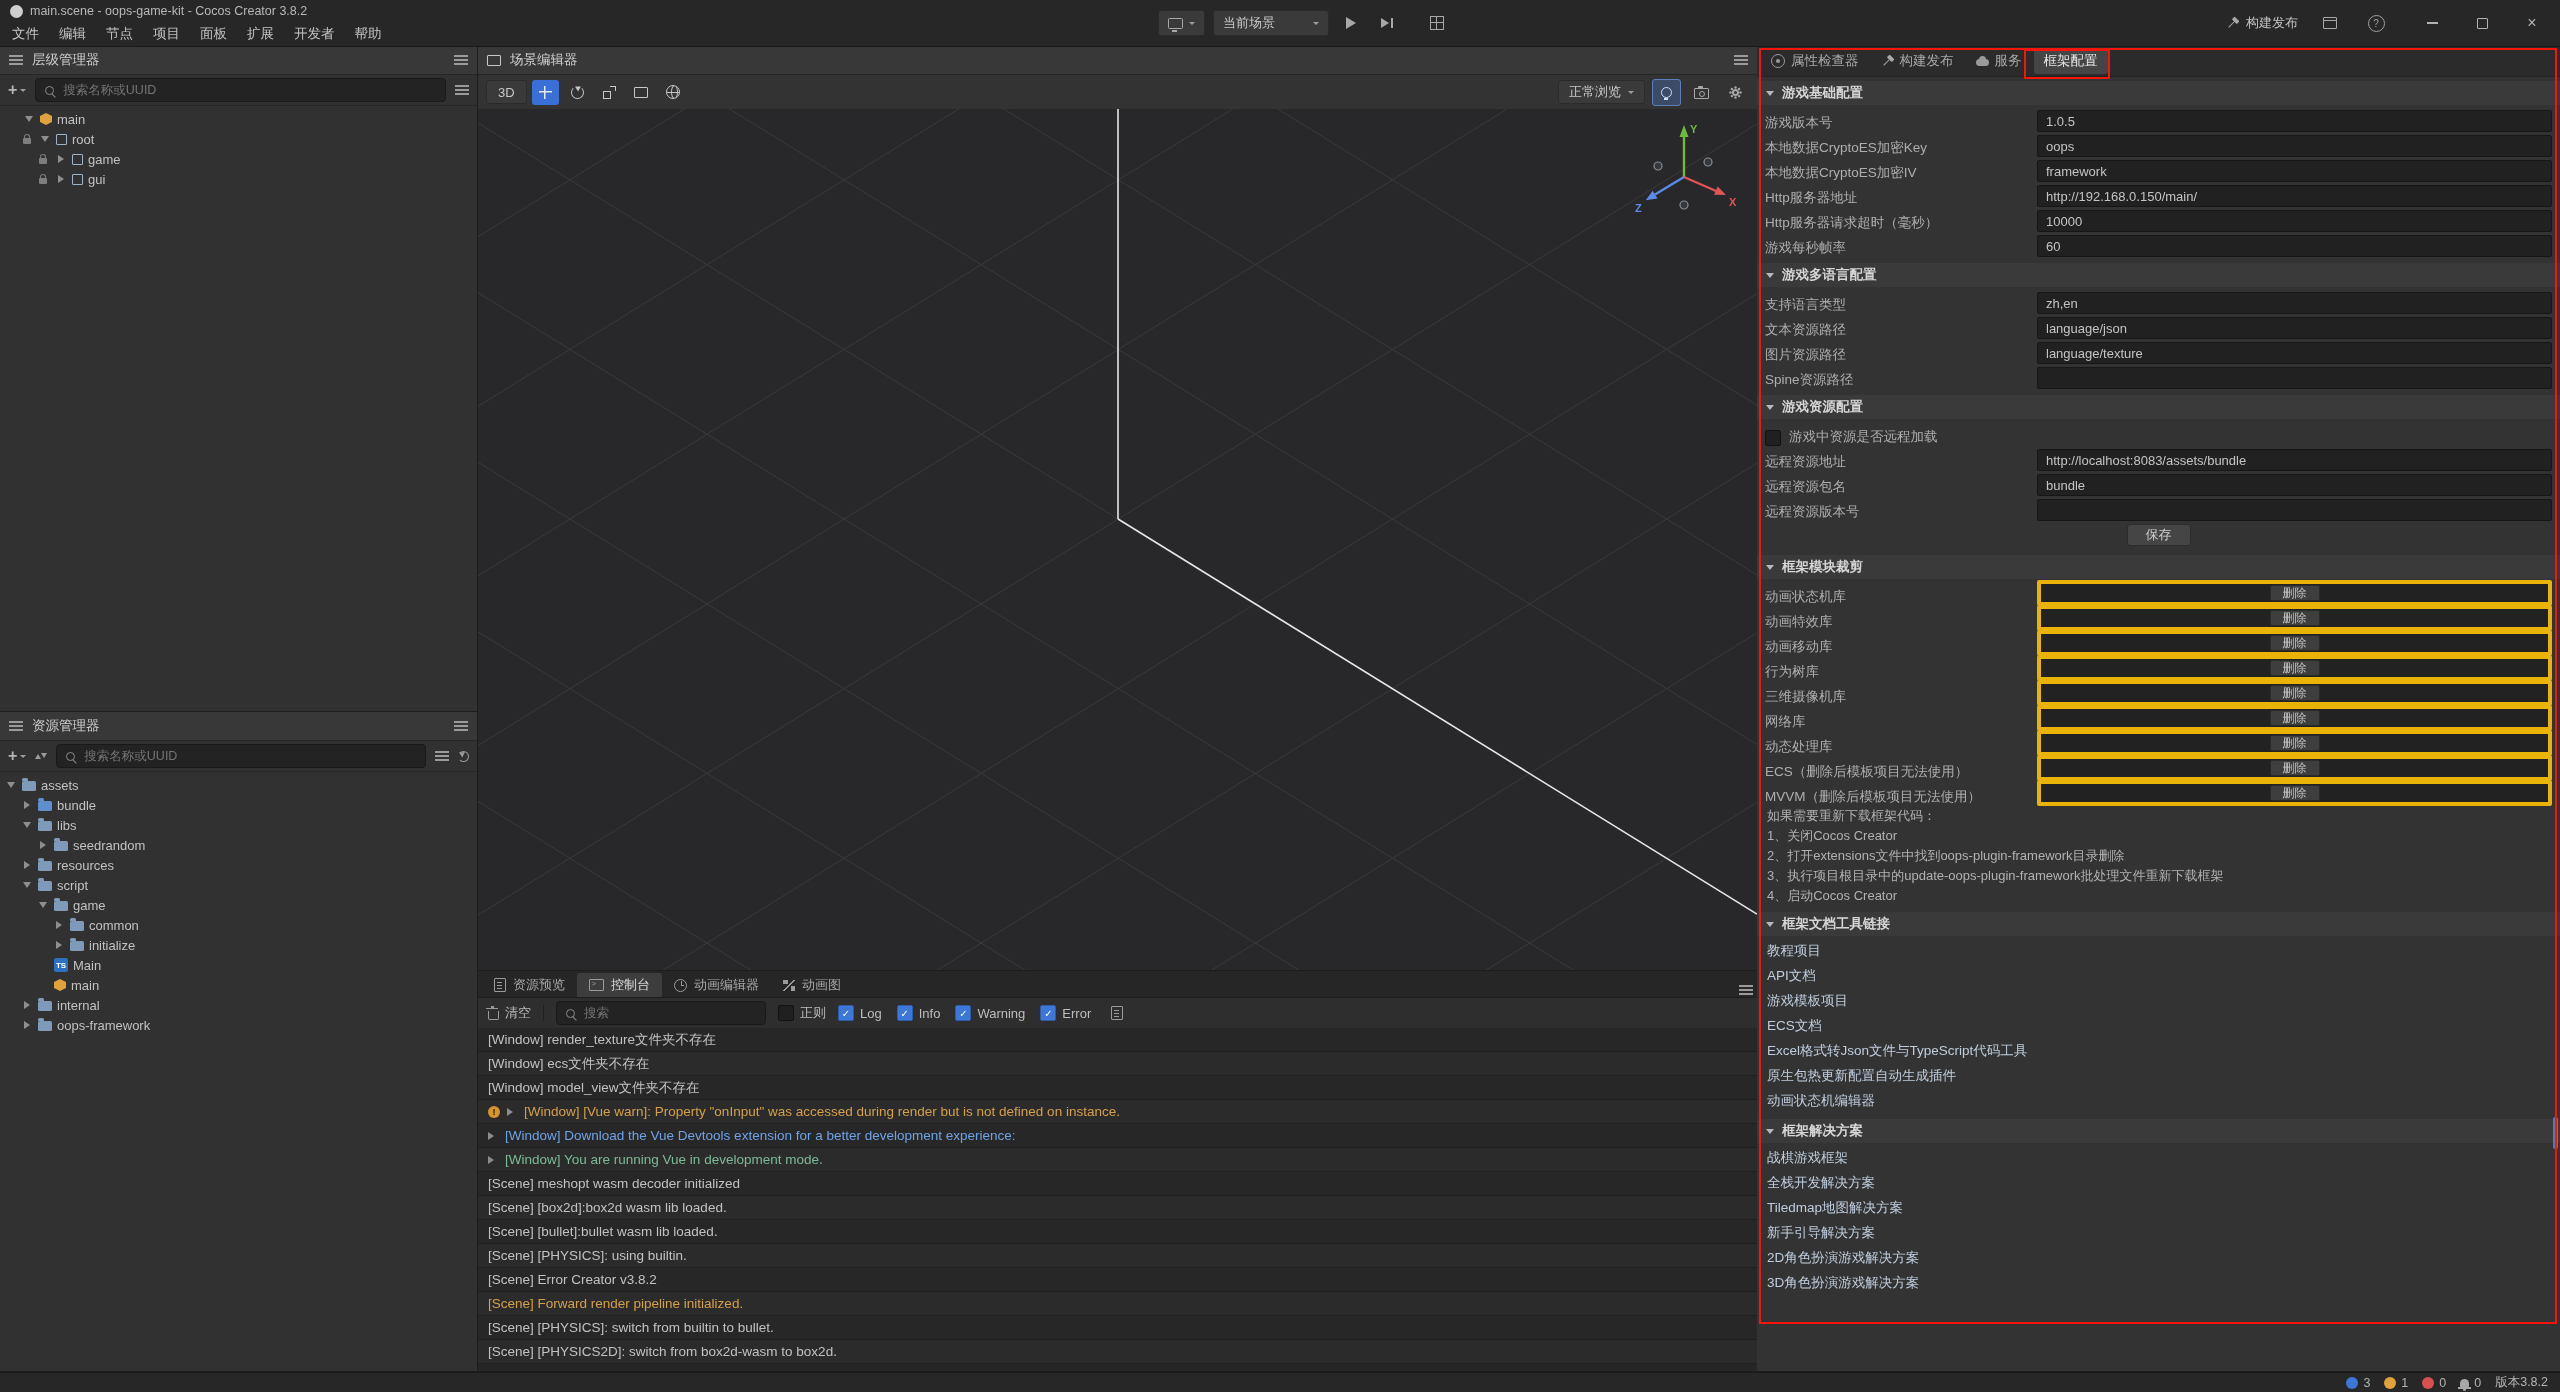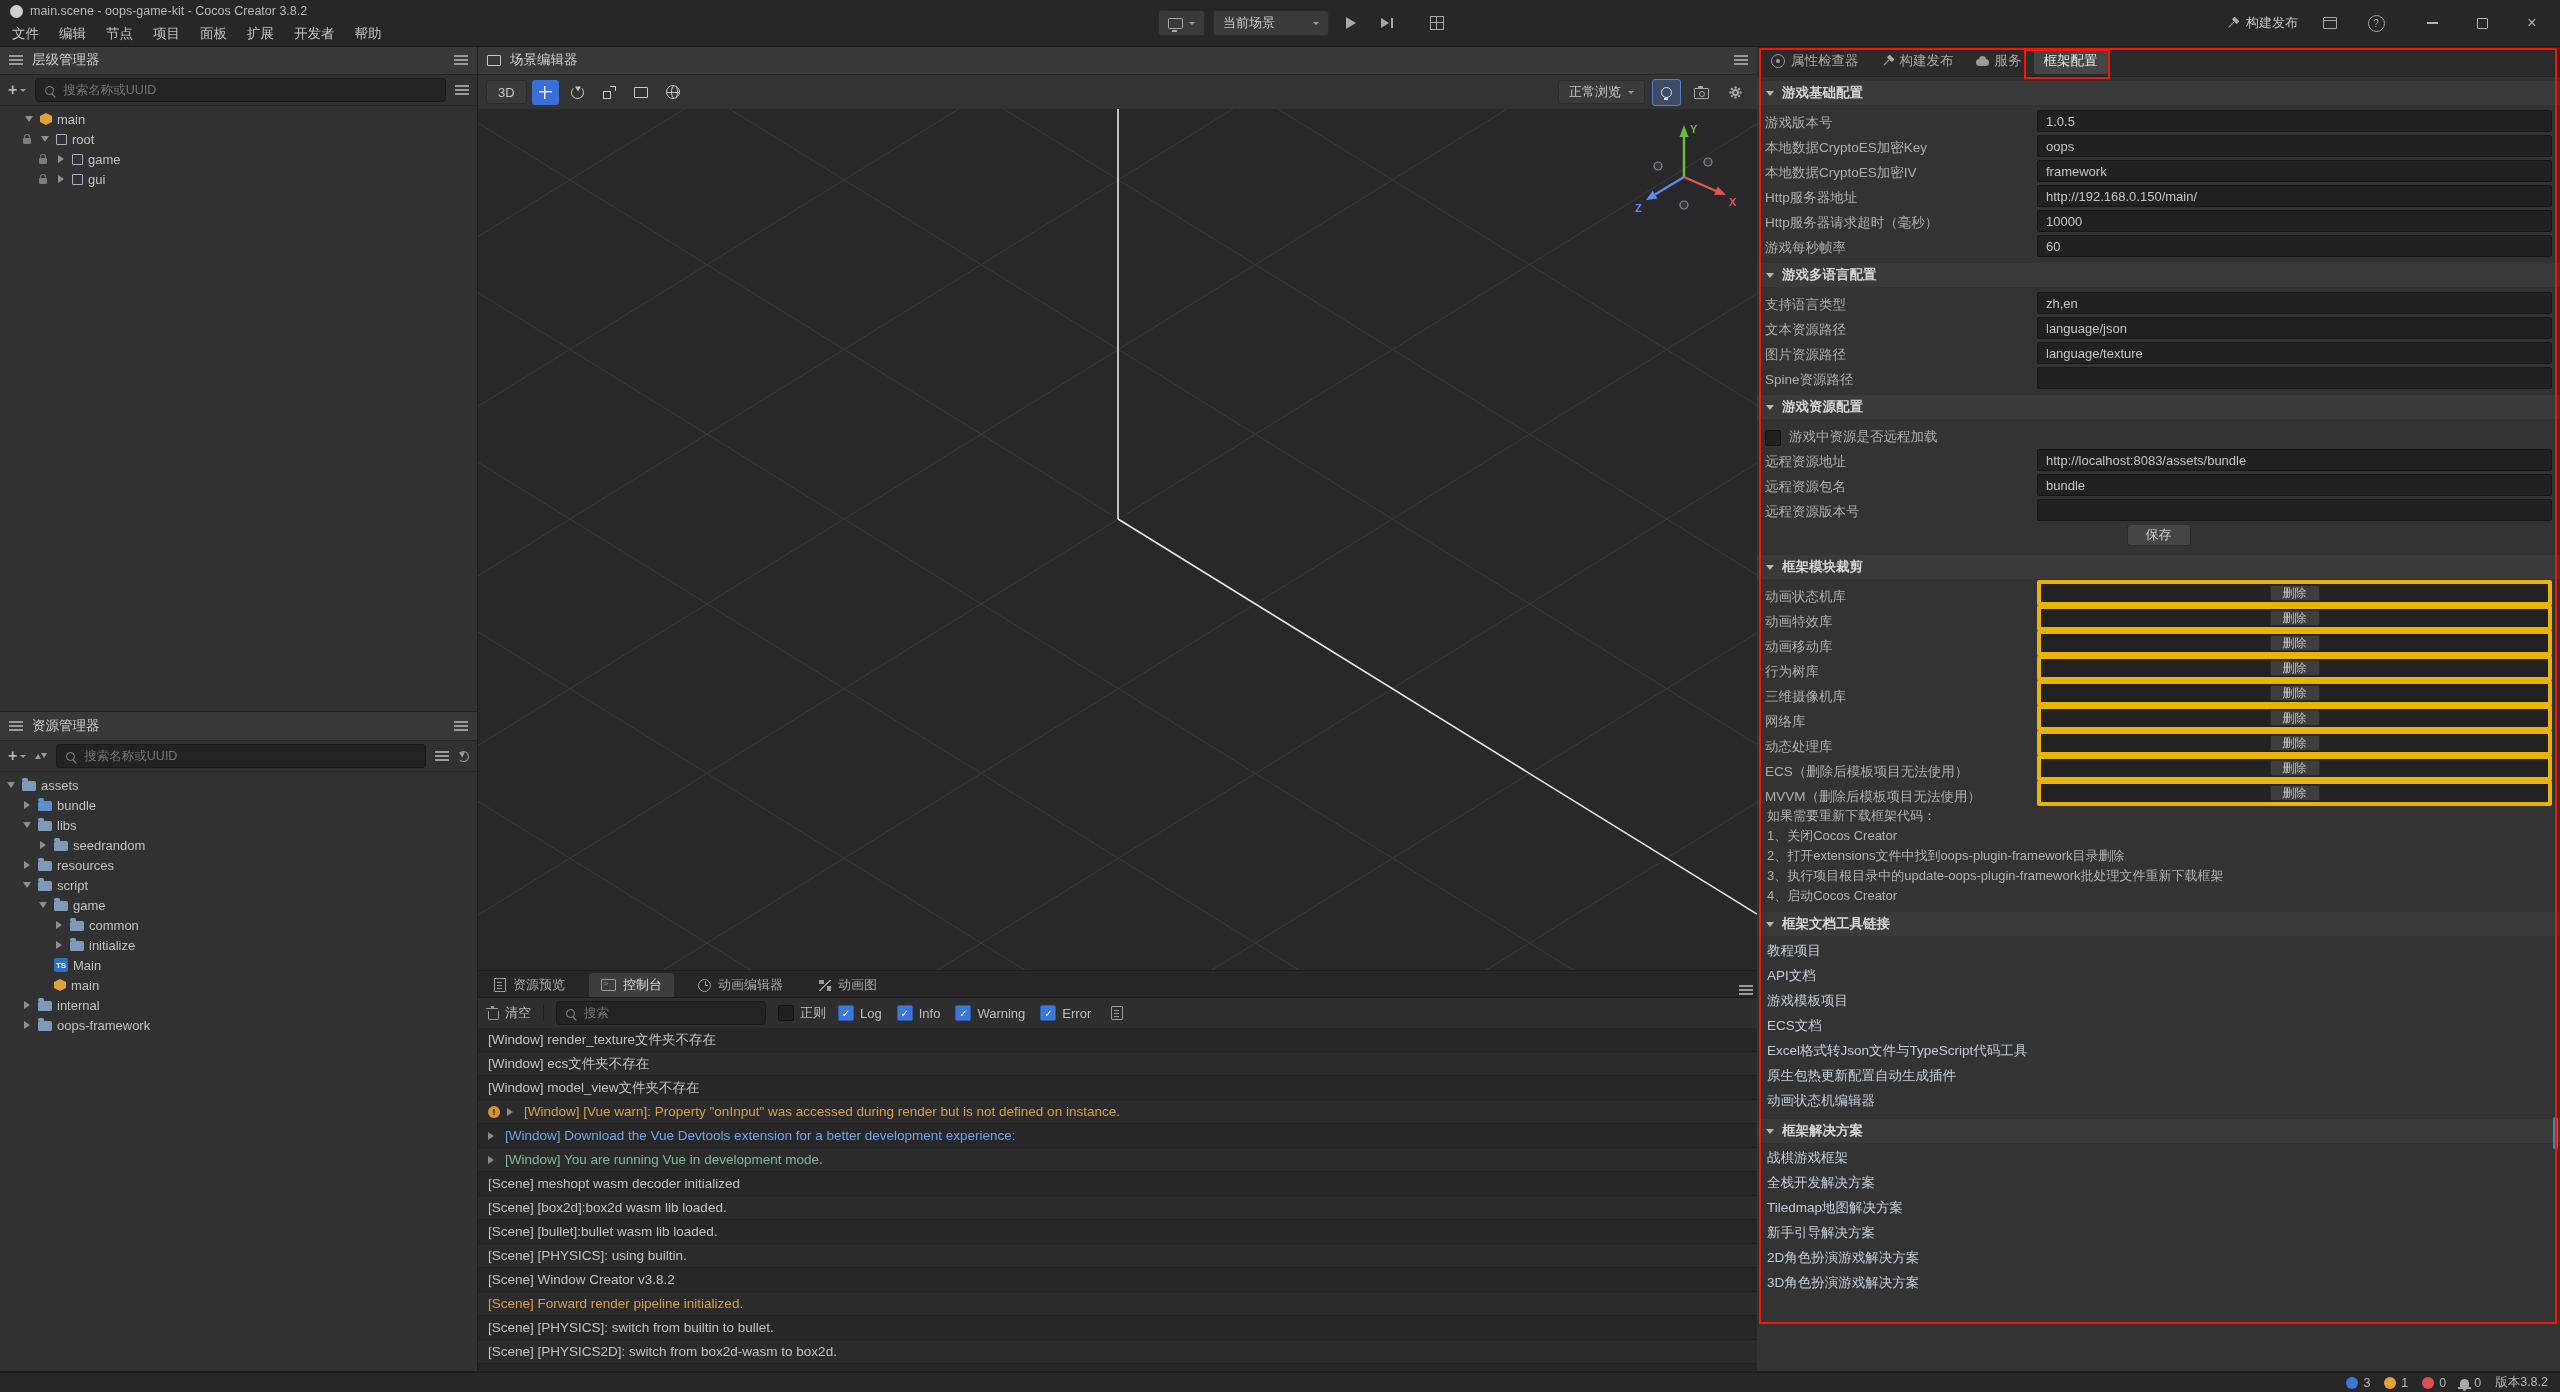--- a/index.html
+++ b/index.html
@@ -491,21 +491,21 @@
         <circle cx="84" cy="45" r="4" fill="#35383c" stroke="#8a8f96" stroke-width="1.2"></circle>
         <text x="66" y="16" fill="#6fba3a" font-size="11" font-weight="bold" font-family="Liberation Sans,sans-serif">Y</text>
         <text x="105" y="89" fill="#e05454" font-size="11" font-weight="bold" font-family="Liberation Sans,sans-serif">X</text>
         <text x="11" y="95" fill="#5c8ae8" font-size="11" font-weight="bold" font-family="Liberation Sans,sans-serif">Z</text>
       </svg>
     </div>
   </section>
 
   <section class="panel" id="consolep">
     <div class="ctabbar">
-      <span id="ctabs" style="display:flex;align-items:flex-end;gap:12px">
+      <span id="ctabs" style="display:flex;align-items:flex-end;gap:0">
           <div class="ctab">
             <span class="i-doc"></span>
             <span>资源预览</span>
           </div>
           <div class="ctab active">
             <span class="i-console"></span>
             <span>控制台</span>
           </div>
           <div class="ctab">
             <span class="i-animclip"></span>
@@ -581,21 +581,21 @@
         <div class="logrow log alt">
           <span class="logtext">[Scene] [box2d]:box2d wasm lib loaded.</span>
         </div>
         <div class="logrow log">
           <span class="logtext">[Scene] [bullet]:bullet wasm lib loaded.</span>
         </div>
         <div class="logrow log alt">
           <span class="logtext">[Scene] [PHYSICS]: using builtin.</span>
         </div>
         <div class="logrow log">
-          <span class="logtext">[Scene] Window Creator v3.8.2</span>
+          <span class="logtext">[Scene] Error Creator v3.8.2</span>
         </div>
         <div class="logrow warn alt">
           <span class="logtext">[Scene] Forward render pipeline initialized.</span>
         </div>
         <div class="logrow log">
           <span class="logtext">[Scene] [PHYSICS]: switch from builtin to bullet.</span>
         </div>
         <div class="logrow log alt">
           <span class="logtext">[Scene] [PHYSICS2D]: switch from box2d-wasm to box2d.</span>
         </div>

